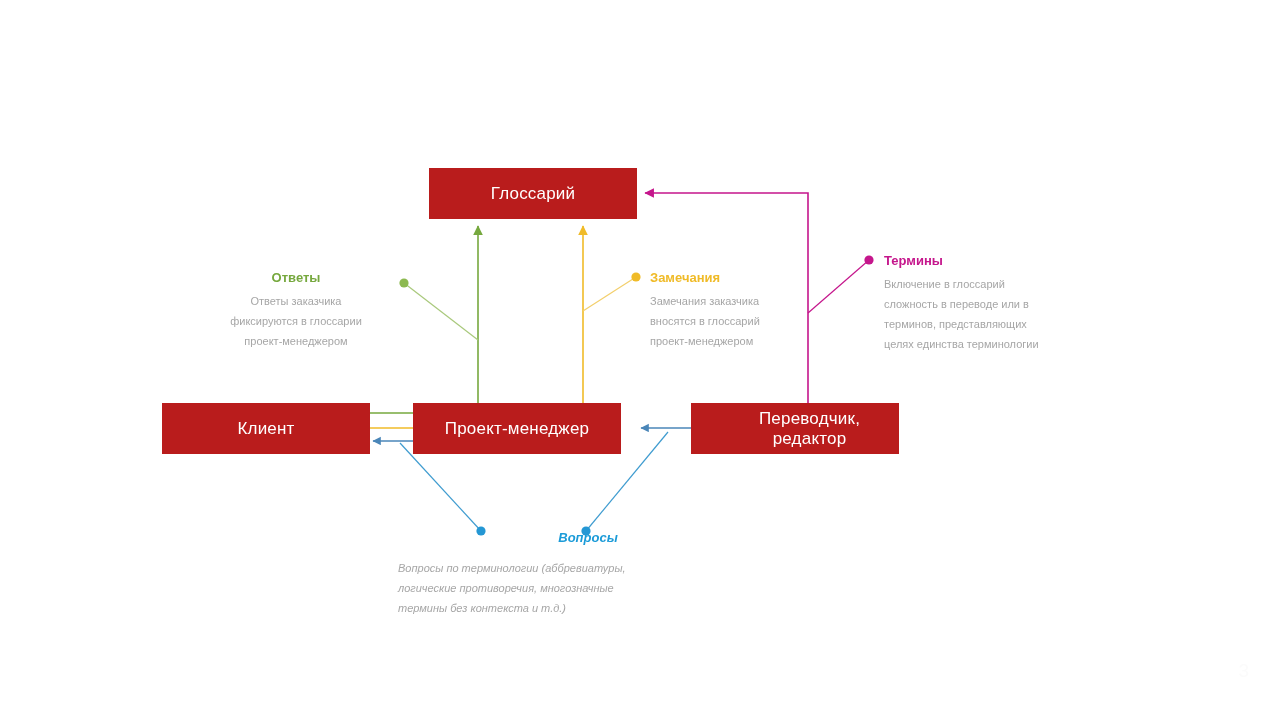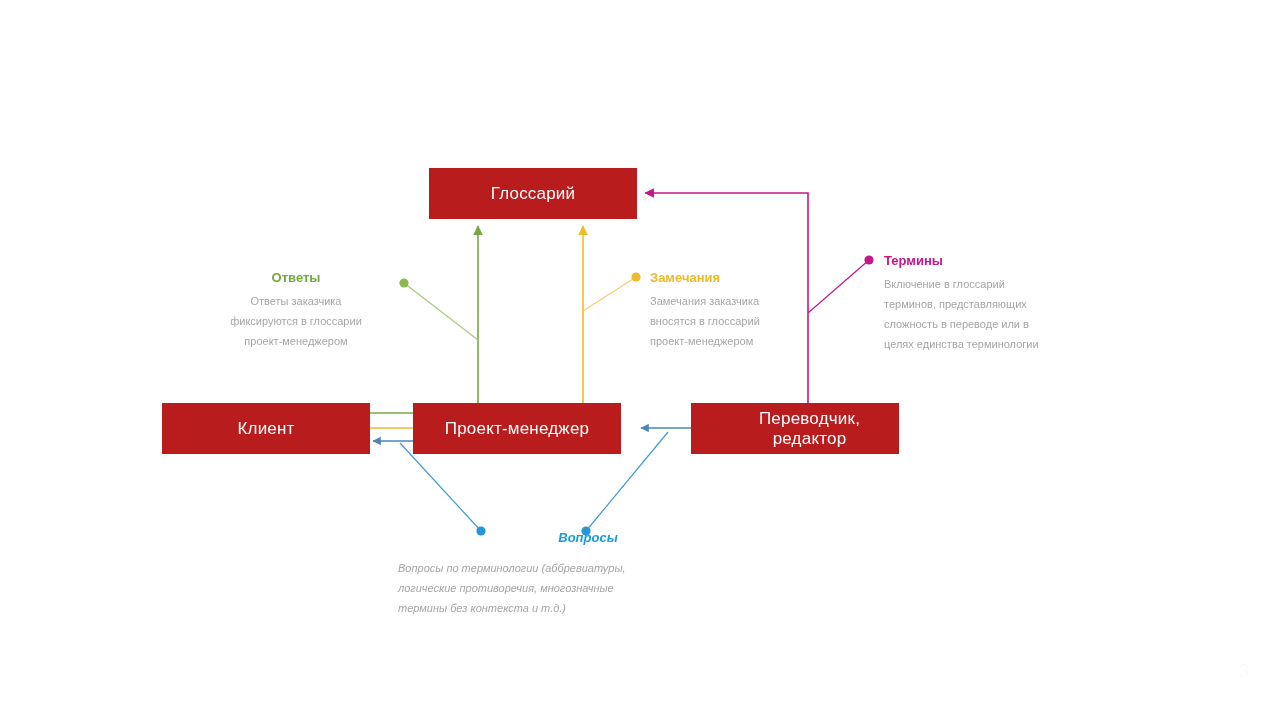--- a/index.html
+++ b/index.html
@@ -142,22 +142,22 @@
       <div>Замечания заказчика</div>
       <div>вносятся в глоссарий</div>
       <div>проект-менеджером</div>
     </div>
   </div>
 
   <div class="ann" id="ann-terms">
     <div class="ttl">Термины</div>
     <div class="body">
       <div>Включение в глоссарий</div>
+      <div>сложность в переводе или в</div>
       <div>терминов, представляющих</div>
-      <div>сложность в переводе или в</div>
       <div>целях единства терминологии</div>
     </div>
   </div>
 
   <div class="ann" id="ann-questions">
     <div class="ttl">Вопросы</div>
     <div class="body">
       <div>Вопросы по терминологии (аббревиатуры,</div>
       <div>логические противоречия, многозначные</div>
       <div>термины без контекста и т.д.)</div>

